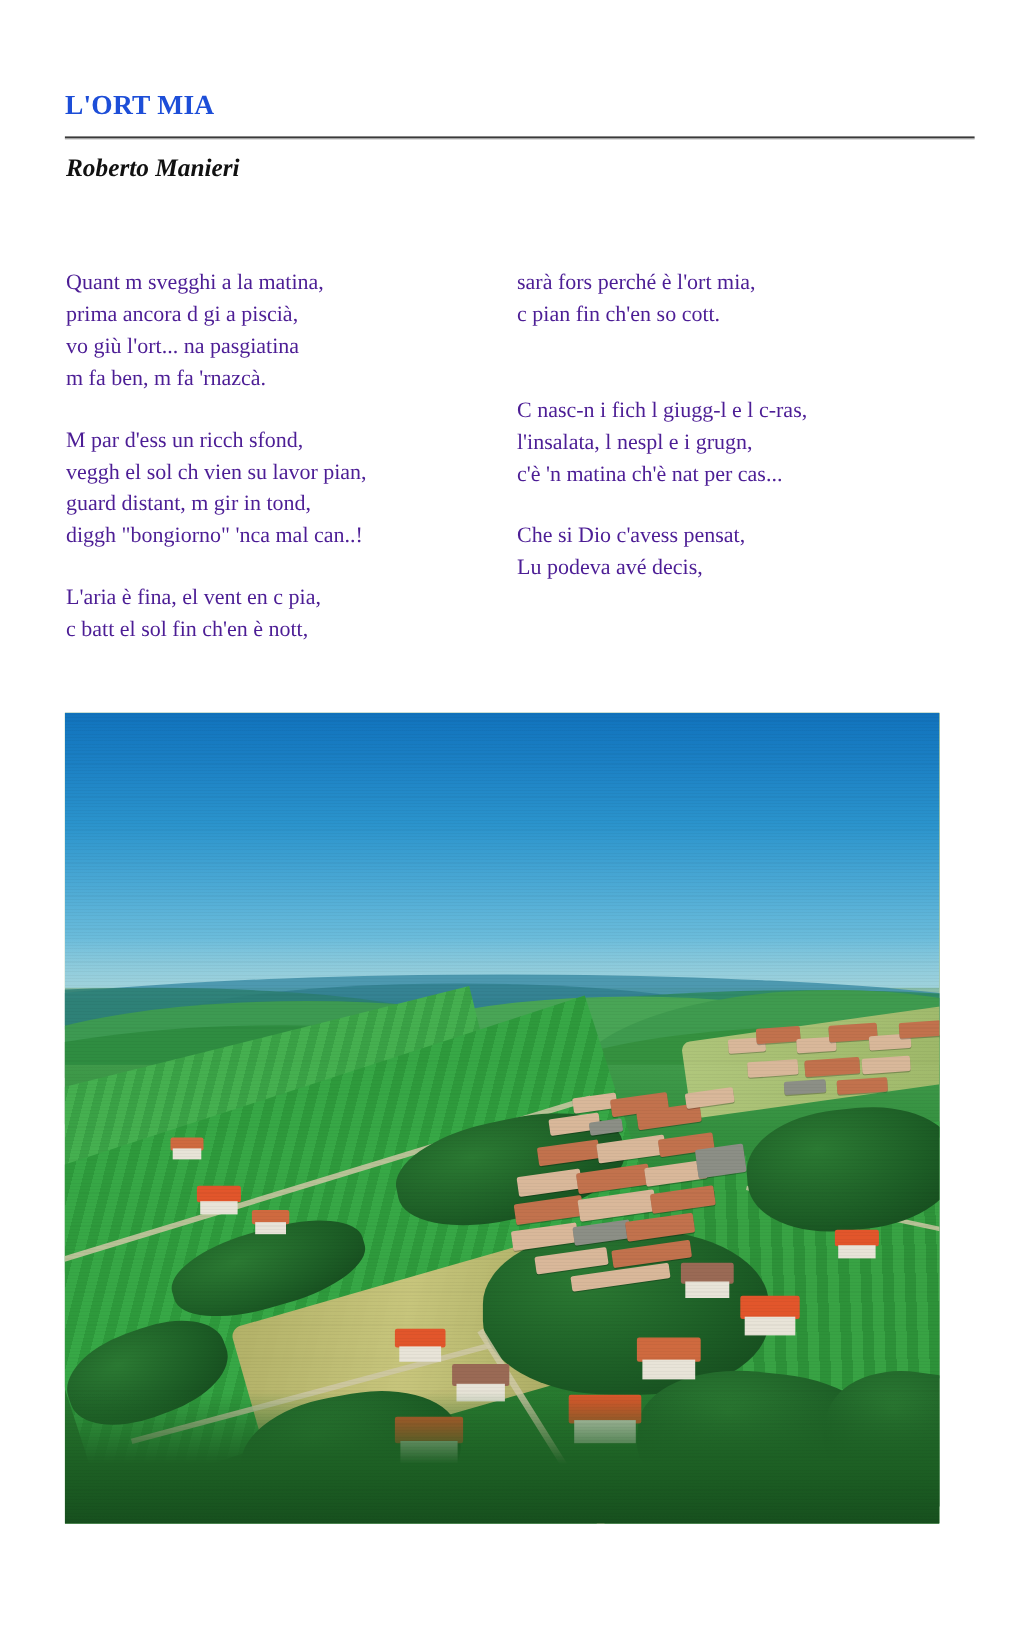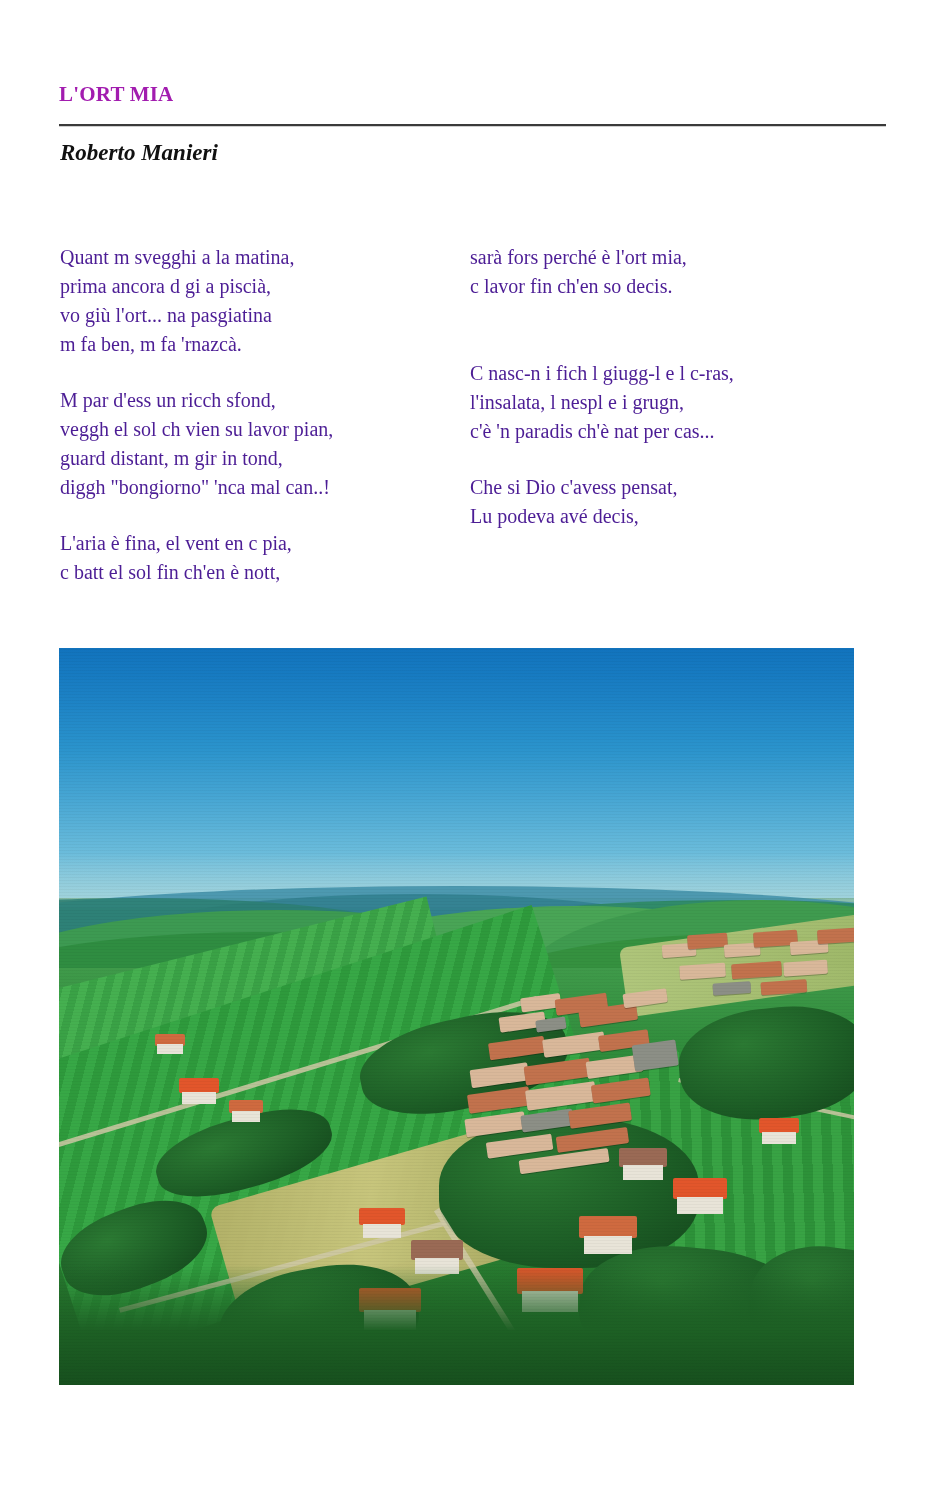--- a/index.html
+++ b/index.html
@@ -20,25 +20,25 @@
     position: absolute;
     inset: 0;
     background: #ffffff;
   }
 
   
   .title {
     position: absolute;
     left: 59px;
     top: 83px;
-    font-size: 21px;
+    font-size: 25px;
     font-weight: bold;
     letter-spacing: 0.2px;
     line-height: 1.1;
-    color: #a21caf;
+    color: #1d4ed8;
     white-space: nowrap;
   }
   .title-rule {
     position: absolute;
     left: 59px;
     top: 124px;
     width: 827px;
     height: 0;
     border-top: 2px solid #3a3a3a;
     border-bottom: 1px solid #cfcfcf;
@@ -301,26 +301,26 @@
       </div>
       <div class="stanza">
         <div class="line">L'aria è fina, el vent en c pia,</div>
         <div class="line">c batt el sol fin ch'en è nott,</div>
       </div>
     </div>
 
     <div class="col col-right">
       <div class="stanza">
         <div class="line">sarà fors perché è l'ort mia,</div>
-        <div class="line">c lavor fin ch'en so decis.</div>
+        <div class="line">c pian fin ch'en so cott.</div>
       </div>
       <div class="stanza" style="margin-top:58px">
         <div class="line">C nasc-n i fich l giugg-l e l c-ras,</div>
         <div class="line">l'insalata, l nespl e i grugn,</div>
-        <div class="line">c'è 'n paradis ch'è nat per cas...</div>
+        <div class="line">c'è 'n matina ch'è nat per cas...</div>
       </div>
       <div class="stanza">
         <div class="line">Che si Dio c'avess pensat,</div>
         <div class="line">Lu podeva avé decis,</div>
       </div>
     </div>
 
   </div>
 
   <div class="photo-frame">

